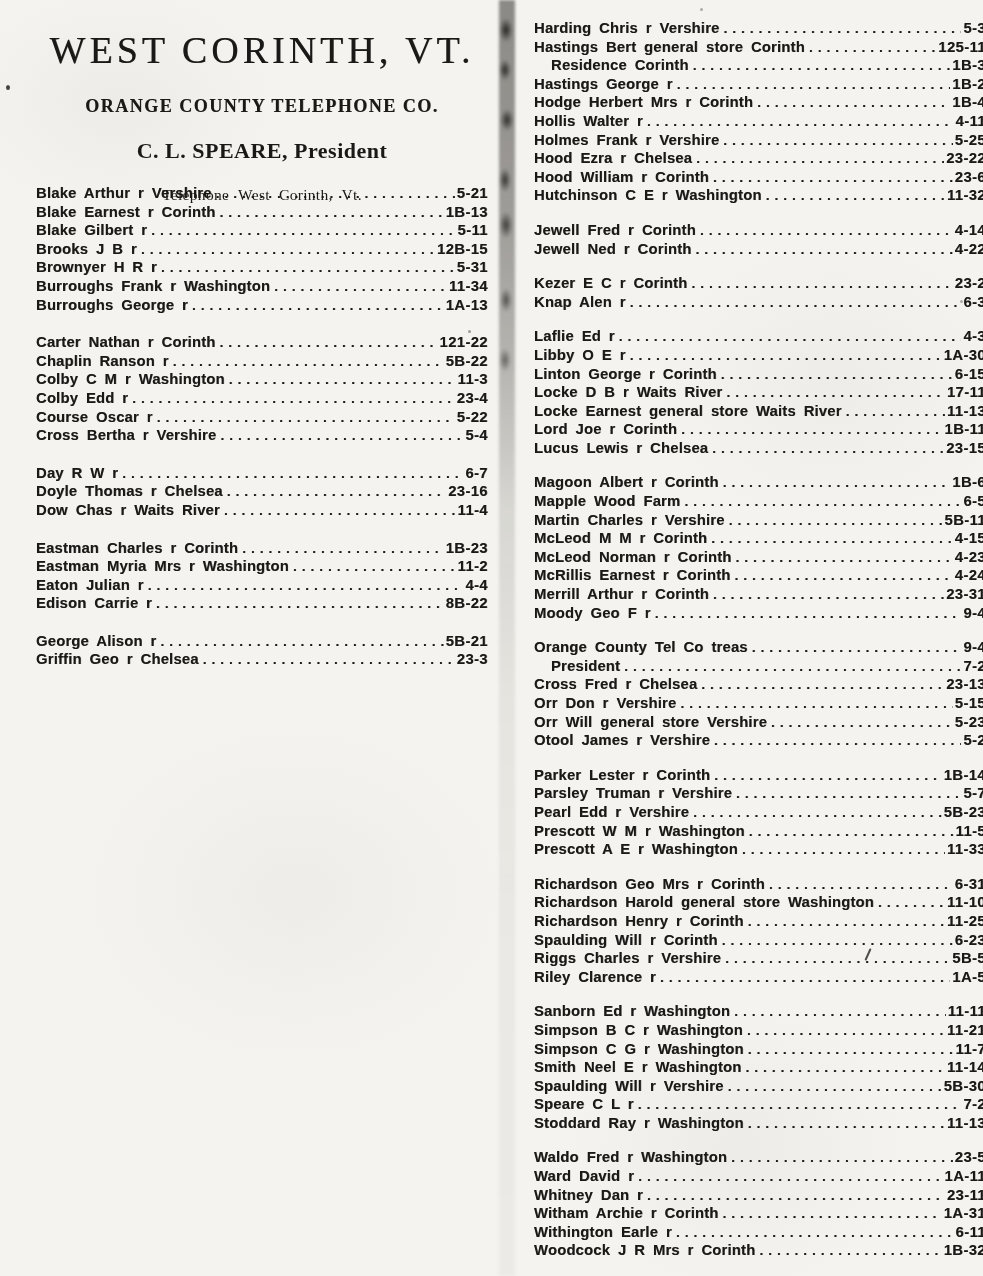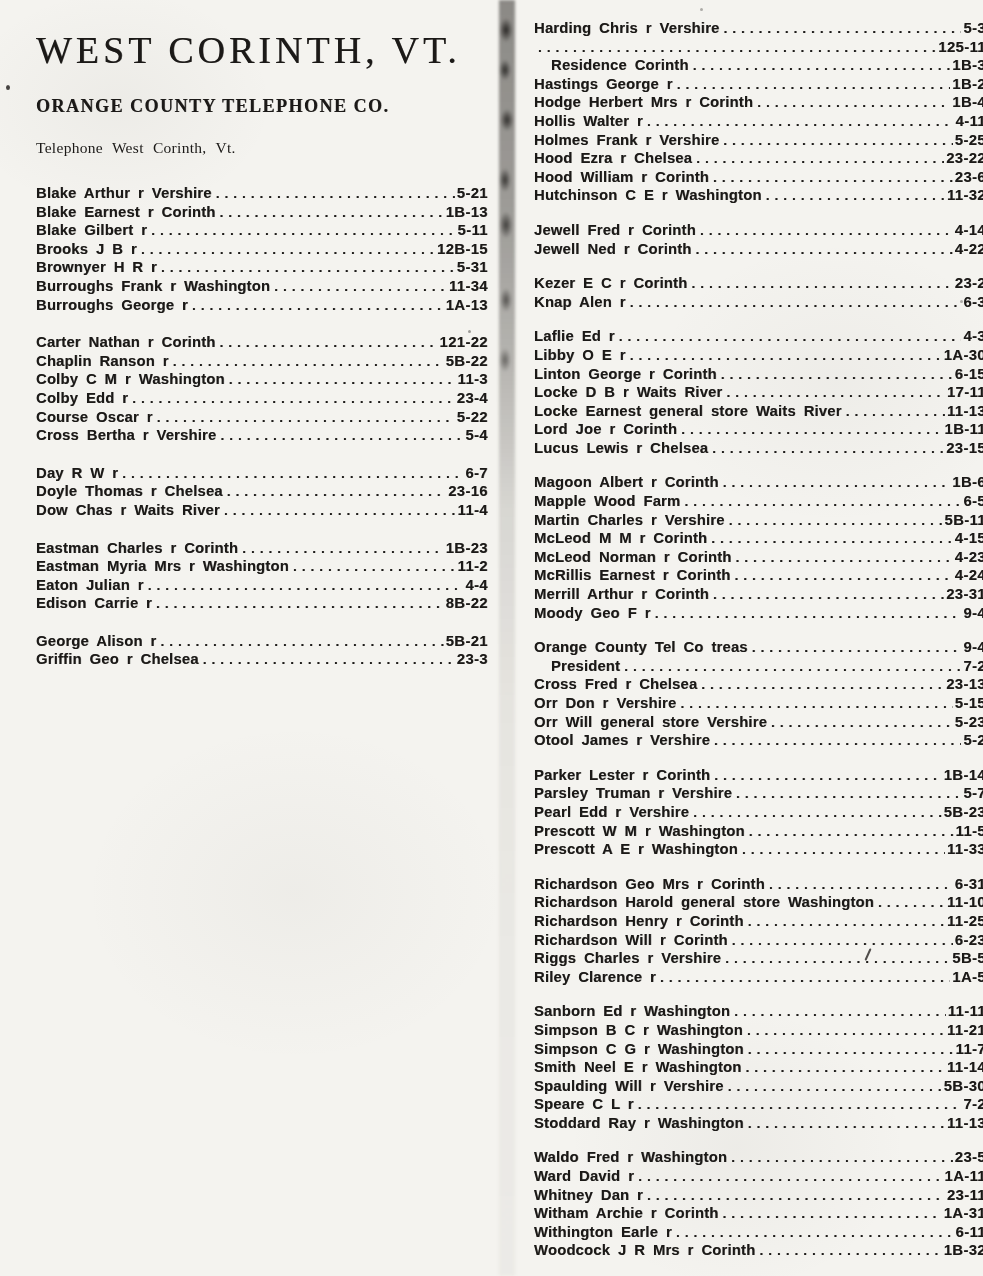--- a/index.html
+++ b/index.html
@@ -15,21 +15,21 @@
     background:
       radial-gradient(220px 160px at 12% 8%, rgba(120,115,105,.06), transparent 70%),
       radial-gradient(260px 200px at 85% 30%, rgba(120,115,105,.05), transparent 70%),
       radial-gradient(300px 240px at 30% 70%, rgba(120,115,105,.05), transparent 70%),
       radial-gradient(240px 200px at 75% 90%, rgba(120,115,105,.06), transparent 70%);
   }
   .col{position:absolute;z-index:1;margin-left:24px;}
   .col.left{left:12px;top:0;width:452px;}
   .col.right{left:510px;top:19px;width:452px;}
 
-  .masthead{position:absolute;top:0;left:0;width:100%;text-align:left;}
+  .masthead{position:absolute;top:0;left:0;width:100%;text-align:center;}
   .masthead h1{
     margin:28px 0 0 0;font-family:"Liberation Serif",serif;font-weight:400;
     font-size:38px;letter-spacing:4px;text-shadow:.4px .4px 0 rgba(25,22,20,.6);
   }
   .masthead h2{
     margin:24px 0 0 0;font-family:"Liberation Serif",serif;font-weight:700;
     font-size:18px;letter-spacing:1.5px;text-shadow:.4px .4px 0 rgba(25,22,20,.55);
   }
   .masthead h3{
     margin:21px 0 0 0;font-family:"Liberation Serif",serif;font-weight:700;
@@ -81,20 +81,21 @@
     background:rgba(25,22,20,.75);transform:rotate(24deg);border-radius:1px;
   }
 </style>
 </head>
 <body style="--paper: #f4f3ef; --ink: #1b1917;">
 
 <div class="col left">
   <div class="masthead">
     <h1>WEST CORINTH, VT.</h1>
     <h2>ORANGE COUNTY TELEPHONE CO.</h2>
+    <h3>C. L. SPEARE, President</h3>
     <h4>Telephone West Corinth, Vt.</h4>
   </div>
   <div id="left-groups">
       <div class="group">
         <div class="entry">
           <span class="name">Blake Arthur r Vershire</span>
           <span class="dots">................................................................................</span>
           <span class="num">5-21</span>
         </div>
         <div class="entry">
@@ -216,20 +217,21 @@
 
 <div class="col right">
   <div id="right-groups">
       <div class="group">
         <div class="entry">
           <span class="name">Harding Chris r Vershire</span>
           <span class="dots">................................................................................</span>
           <span class="num">5-3</span>
         </div>
         <div class="entry">
+          <span class="name">Hastings Bert general store Corinth</span>
           <span class="dots">................................................................................</span>
           <span class="num">125-11</span>
         </div>
         <div class="entry indent">
           <span class="name">Residence Corinth</span>
           <span class="dots">................................................................................</span>
           <span class="num">1B-3</span>
         </div>
         <div class="entry">
           <span class="name">Hastings George r</span>
@@ -439,21 +441,21 @@
           <span class="name">Richardson Harold general store Washington</span>
           <span class="dots">................................................................................</span>
           <span class="num">11-10</span>
         </div>
         <div class="entry">
           <span class="name">Richardson Henry r Corinth</span>
           <span class="dots">................................................................................</span>
           <span class="num">11-25</span>
         </div>
         <div class="entry">
-          <span class="name">Richardson Will r Corinth</span>
+          <span class="name">Spaulding Will r Corinth</span>
           <span class="dots">................................................................................</span>
           <span class="num">6-23</span>
         </div>
         <div class="entry">
           <span class="name">Riggs Charles r Vershire</span>
           <span class="dots">................................................................................</span>
           <span class="num">5B-5</span>
         </div>
         <div class="entry">
           <span class="name">Riley Clarence r</span>

